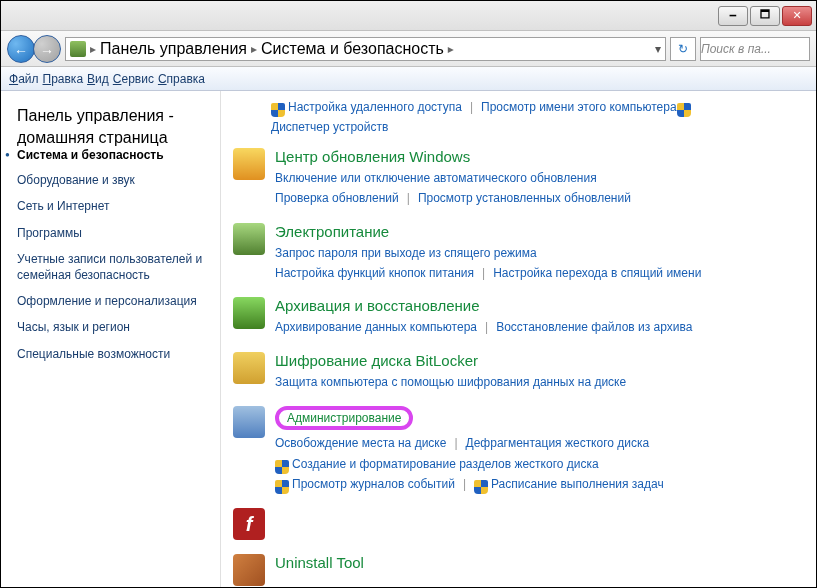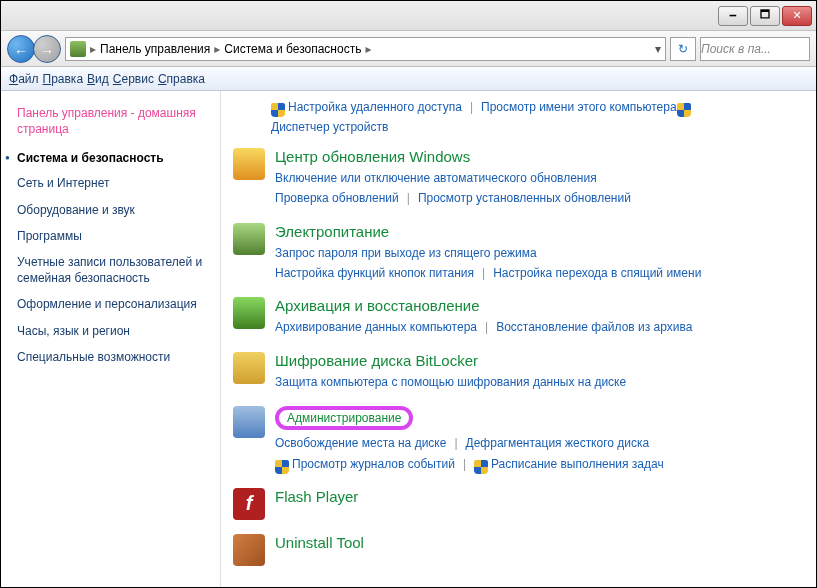--- a/index.html
+++ b/index.html
@@ -8,31 +8,31 @@
 .titlebar{height:30px;background:linear-gradient(to bottom,#f0f0f0,#e0e0e0);display:flex;justify-content:flex-end;align-items:center;padding-right:4px;border-bottom:1px solid #c0c0c0}
 .tb-btns{display:flex;gap:2px}
 .tb-btn{width:30px;height:20px;border:1px solid #888;border-radius:3px;background:linear-gradient(to bottom,#f8f8f8,#d8d8d8);display:flex;align-items:center;justify-content:center;font-size:11px;cursor:pointer}
 .tb-close{background:linear-gradient(to bottom,#e98a8a,#c84040);color:#fff;border-color:#a03030}
 .navbar{height:36px;background:linear-gradient(to bottom,#f8f8f8,#e8e8e8);display:flex;align-items:center;padding:0 6px;border-bottom:1px solid #c0c0c0;gap:4px}
 .nav-arrows{display:flex;align-items:center}
 .nav-circle{width:28px;height:28px;border-radius:50%;background:radial-gradient(circle at 30% 30%,#6fb8f0,#2070c0);border:1px solid #3060a0;display:flex;align-items:center;justify-content:center;color:#fff;font-size:14px;cursor:pointer}
 .nav-fwd{background:radial-gradient(circle at 30% 30%,#d0d0d0,#a0a0a0);margin-left:-2px}
 .addressbar{flex:1;height:24px;border:1px solid #a0a0a0;background:#fff;display:flex;align-items:center;padding:0 4px;gap:4px}
 .bc-icon{width:16px;height:16px;background:linear-gradient(to bottom,#8fc060,#508030);border-radius:2px}
-.bc{color:#000;font-size:12px}
+.bc{color:#000;font-size:16px}
 .bc-sep{color:#666}
 .addr-drop{margin-left:auto;color:#555}
 .refresh{width:26px;height:24px;border:1px solid #a0a0a0;background:#fff;display:flex;align-items:center;justify-content:center;color:#2070c0;cursor:pointer}
 .searchbox{width:110px;height:24px;border:1px solid #a0a0a0;background:#fff;display:flex;align-items:center;padding:0 0;color:#888;font-style:italic}
 .menubar{height:24px;background:linear-gradient(to bottom,#fafcff,#e4ecf7);display:flex;align-items:center;padding:0 8px;gap:4px;border-bottom:1px solid #c0c8d8}
 .menu-item{color:#1a3e6e;cursor:pointer}
 .menu-item u{text-decoration:underline}
 .body{flex:1;display:flex;overflow:hidden}
 .sidebar{width:220px;background:#fff;padding:14px 10px 10px 16px;border-right:1px solid #e0e0e0}
-.side-home{color:#ec4899;font-size:12px;line-height:1.35;margin-bottom:14px;cursor:pointer}
+.side-home{color:#000000;font-size:16px;line-height:1.35;cursor:pointer}
 .side-active{color:#000;font-weight:bold;font-size:12px;margin-bottom:10px;position:relative;padding-left:0}
 .side-active::before{content:"●";position:absolute;left:-12px;color:#1a5490;font-size:8px;top:2px}
 .side-link{color:#1a3e6e;font-size:12px;margin-bottom:10px;cursor:pointer;line-height:1.35}
 .content{flex:1;overflow-y:auto;padding:6px 16px 10px 12px;position:relative}
 .content::-webkit-scrollbar{width:17px}
 .content::-webkit-scrollbar-track{background:#f0f0f0;border-left:1px solid #d0d0d0}
 .content::-webkit-scrollbar-thumb{background:linear-gradient(to right,#d0e0f0,#a0c0e0);border:1px solid #8090b0;border-radius:2px}
 .toprow{margin-left:38px;margin-bottom:10px}
 .cat{display:flex;align-items:flex-start;margin-bottom:14px;gap:10px}
 .cat-icon{width:32px;height:32px;flex-shrink:0;border-radius:4px}
@@ -88,22 +88,22 @@
       <span class="menu-item"><u>В</u>ид</span>
       <span class="menu-item"><u>С</u>ервис</span>
       <span class="menu-item"><u>С</u>правка</span>
     </div>
 
   <div class="body">
     <div class="sidebar">
       <div class="side-home">Панель управления - домашняя страница</div>
       <div class="side-active">Система и безопасность</div>
       <div id="side-links">
+          <div class="side-link">Оборудование и звук</div>
           <div class="side-link">Сеть и Интернет</div>
-          <div class="side-link">Оборудование и звук</div>
           <div class="side-link">Программы</div>
           <div class="side-link">Учетные записи пользователей и семейная безопасность</div>
           <div class="side-link">Оформление и персонализация</div>
           <div class="side-link">Часы, язык и регион</div>
           <div class="side-link">Специальные возможности</div>
         </div>
     </div>
 
     <div class="content">
       <div class="toprow links">
@@ -168,32 +168,33 @@
             <div class="cat-icon ic-ad"></div>
             <div class="cat-body">
               <div class="cat-title"><span class="highlight">Администрирование</span></div>
               <div class="links">
                 <span class="lnk">Освобождение места на диске</span>
                 <span class="sep">|</span>
                 <span class="lnk">Дефрагментация жесткого диска</span>
               </div>
               <div class="links">
                 <span class="shield"></span>
+                <span class="lnk">Создание и форматирование разделов жесткого диска</span>
+              </div>
+              <div class="links">
+                <span class="shield"></span>
                 <span class="lnk">Просмотр журналов событий</span>
                 <span class="sep">|</span>
                 <span class="shield"></span>
                 <span class="lnk">Расписание выполнения задач</span>
               </div>
             </div>
           </div>
           <div class="cat">
             <div class="cat-icon ic-fl">f</div>
-            <div class="cat-body">
-              <div class="cat-title">Flash Player</div>
-            </div>
           </div>
           <div class="cat">
             <div class="cat-icon ic-un"></div>
             <div class="cat-body">
               <div class="cat-title">Uninstall Tool</div>
             </div>
           </div>
         </div>
     </div>
   </div>

